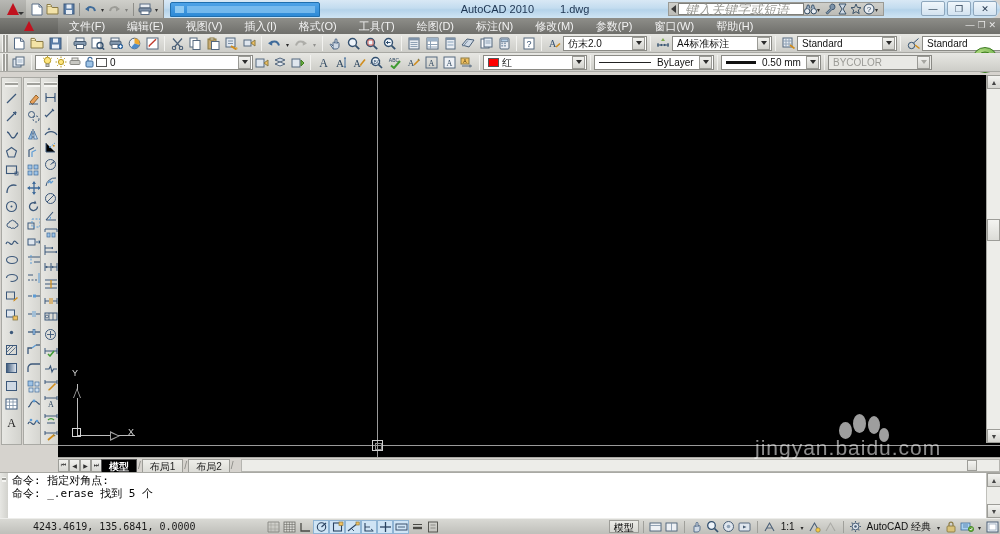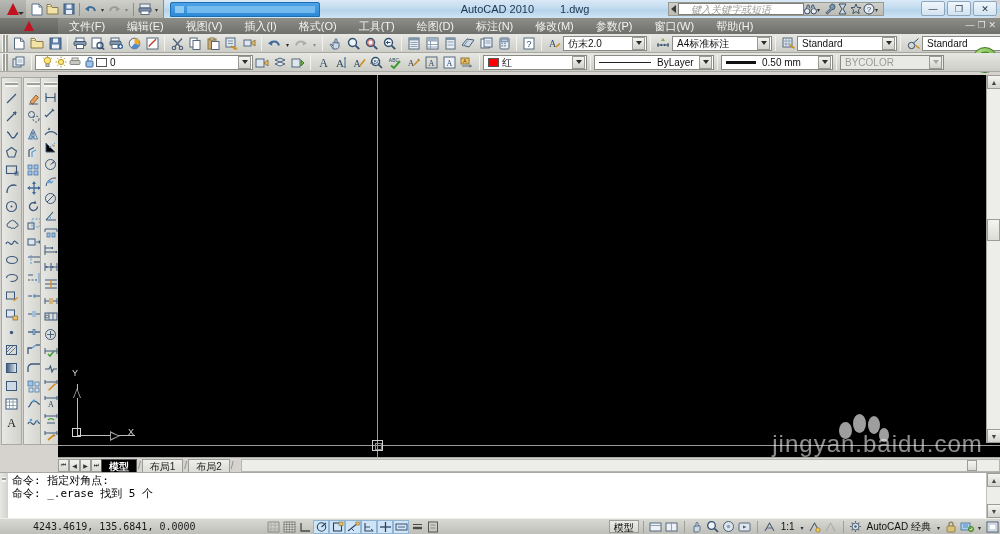--- a/index.html
+++ b/index.html
@@ -49,21 +49,21 @@
   .title-text {
     flex:1; text-align:center; color:#1c3350; font-size:11px;
     display:flex; justify-content:center; gap:26px; padding-right:270px;
   }
   .searchwrap { position:absolute; right:116px; top:2px; display:flex; align-items:center;
     background: linear-gradient(to bottom,#cfcfca,#bcbcb7); padding:0 2px; height:14px;
     border:1px solid #9a9a95; }
   .searchwrap .tri-l { width:0;height:0;border-top:4px solid transparent;border-bottom:4px solid transparent;border-right:5px solid #3b3b3b; margin-right:2px;}
   .searchbox {
     width:126px; height:12px; background:#fff; border:1px solid #7f7f7a;
-    font-size:10px; color:#9a9a95; font-style:italic; padding:0 12px; line-height:12px;
+    font-size:13px; color:#9a9a95; font-style:italic; padding:0 6px; line-height:12px;
     font-family:"Liberation Sans",sans-serif;
   }
   .searchwrap .si { width:13px;height:13px;display:flex;align-items:center;justify-content:center;font-size:10px;color:#3a4a5a;}
   .wbtns { position:absolute; right:3px; top:1px; display:flex; gap:2px; }
   .wbtn { width:24px;height:15px; border:1px solid #8ea7bd; border-radius:2px;
     background: linear-gradient(to bottom,#f0f6fb,#d3e3f0);
     display:flex;align-items:center;justify-content:center; font-size:9px;color:#24384f;}
 
   
   .menubar {
@@ -214,21 +214,21 @@
   .sttext { font-size:10px; color:#111; padding:0 3px; white-space:nowrap; }
   .spacer { flex:1; }
   .modelbtn { font-size:10px; border:1px solid #9d9d98; padding:0 4px; height:13px; line-height:13px;
      background:linear-gradient(to bottom,#ececE8,#d6d6d1); }
 
   
   .wm { position:absolute; left:755px; top:418px; width:245px; height:105px;
         pointer-events:none; }
   .wm .big { font-size:44px; font-weight:bold; color:rgba(255,255,255,0.62);
     letter-spacing:-1px; line-height:44px; white-space:nowrap; }
-  .wm .sub { font-size:24px; color:rgba(255,255,255,0.55); letter-spacing:1px; margin-top:12px; white-space:nowrap;text-align:center;}
+  .wm .sub { font-size:21px; color:rgba(255,255,255,0.55); letter-spacing:1px; margin-top:18px; white-space:nowrap;}
   .paw { position:absolute; left:78px; top:-6px; width:56px; height:44px; }
   .paw i { position:absolute; background:rgba(255,255,255,.62); border-radius:50%; display:block; }
 
   .big-green { position:absolute; right:2px; top:47px; width:26px;height:26px;border-radius:50%;
     background: radial-gradient(circle at 35% 30%,#b9e08a,#4f9b2f); border:1px solid #3c7a22;
     display:flex;align-items:center;justify-content:center; font-size:9px;color:#fff; }
 </style>
 </head>
 <body>
 
@@ -752,21 +752,21 @@
     </div>
     <div class="vsep"></div>
     <div class="combo" style="width:120px">
       <span class="ltline"></span>
       <span class="cval">ByLayer</span>
       <span class="cbtn">
           <i></i>
         </span>
     </div>
     <div class="vsep"></div>
-    <div class="combo" style="width:112px">
+    <div class="combo" style="width:100px">
       <span class="lwline"></span>
       <span class="cval">0.50 mm</span>
       <span class="cbtn">
           <i></i>
         </span>
     </div>
     <div class="vsep"></div>
     <div class="combo disabled" style="width:104px">
       <span class="cval">BYCOLOR</span>
       <span class="cbtn">

